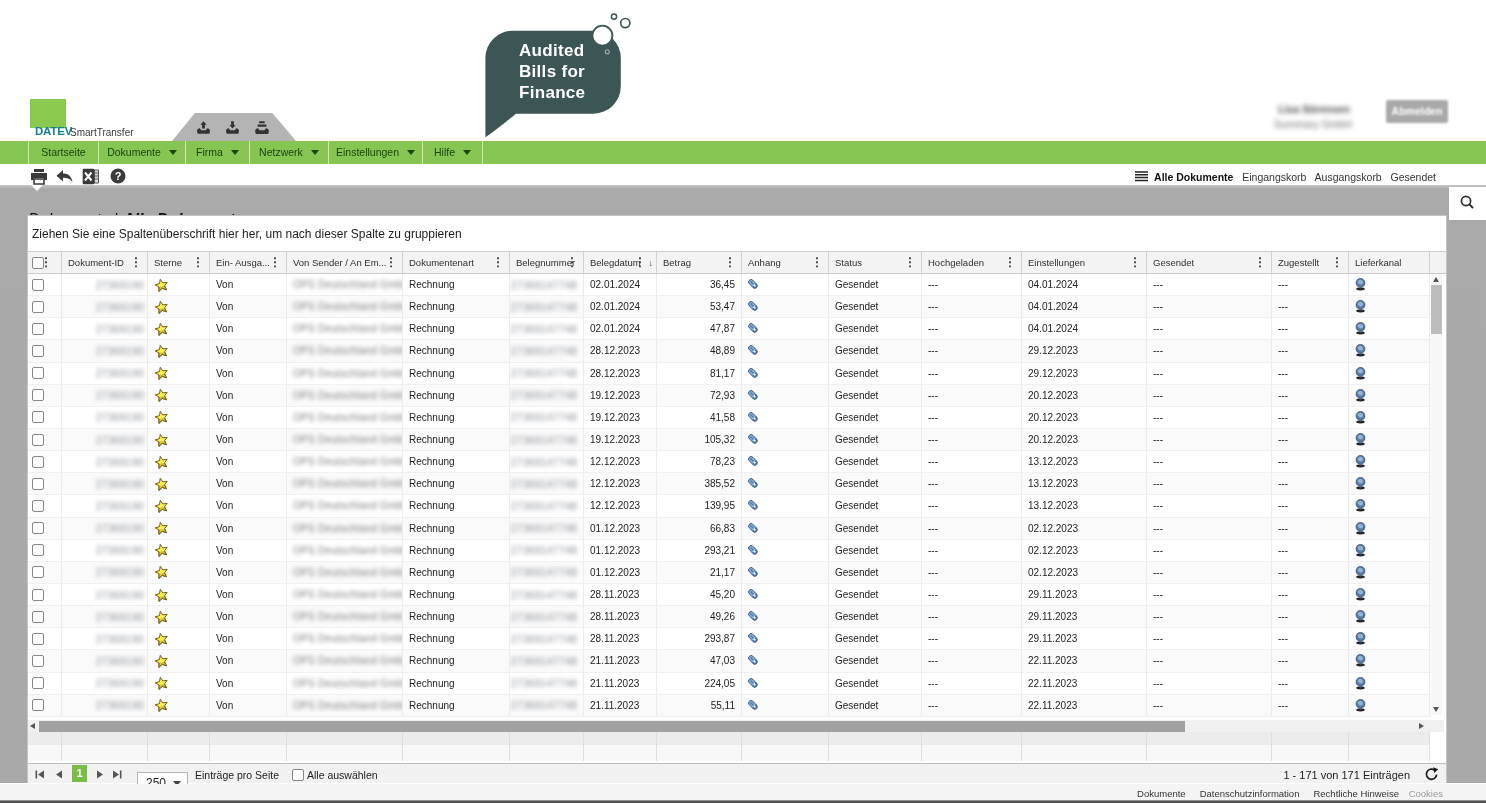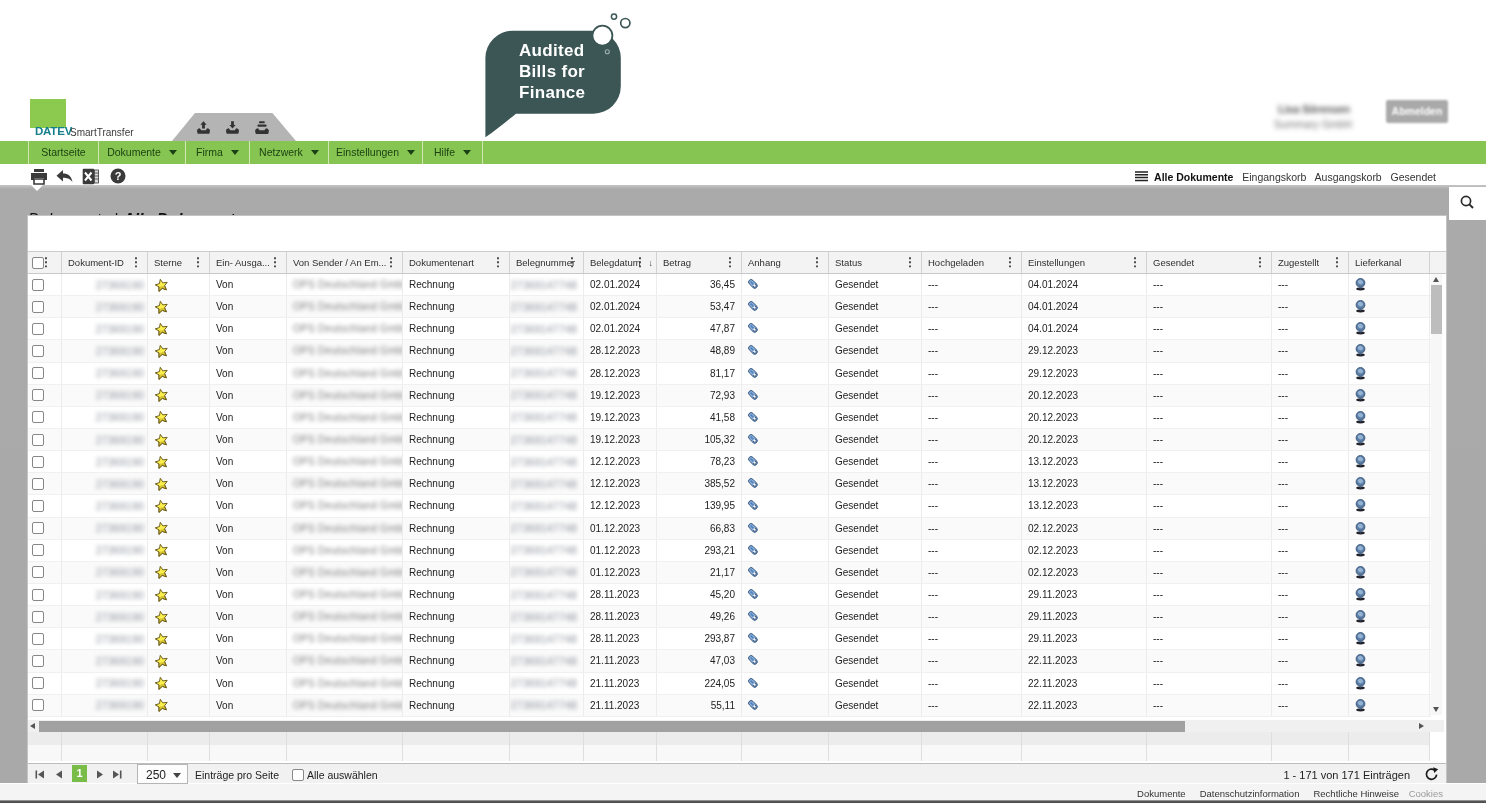--- a/index.html
+++ b/index.html
@@ -72,21 +72,21 @@
 
 #hsb{position:absolute;left:0;top:504px;width:1416px;height:12px;background:#f0f0f0;}
 #hsb .lt{position:absolute;left:2px;top:3px;width:0;height:0;border-top:3.5px solid transparent;border-bottom:3.5px solid transparent;border-right:5px solid #555;}
 #hsb .rt{position:absolute;right:20px;top:3px;width:0;height:0;border-top:3.5px solid transparent;border-bottom:3.5px solid transparent;border-left:5px solid #555;}
 #hsb .th{position:absolute;left:11px;top:0.5px;width:1146px;height:11px;background:#a1a1a1;}
 
 
 #pager{position:absolute;left:0;top:547px;width:1418px;height:20px;background:#f1f1f1;border-top:1px solid #bdbdbd;}
 .pgsvg{position:absolute;top:6px;}
 #pg1{position:absolute;left:44px;top:1px;width:15px;height:17px;background:#7abc48;color:#fff;font-weight:bold;font-size:11px;text-align:center;line-height:17px;}
-#ddl{position:absolute;left:109px;top:0px;width:51px;height:20px;background:#fdfdfd;border:1px solid #b5b5b5;font-size:12px;color:#222;text-align:right;}
+#ddl{position:absolute;left:109px;top:8px;width:51px;height:20px;background:#fdfdfd;border:1px solid #b5b5b5;font-size:12px;color:#222;text-align:right;}
 #ddl .v{position:absolute;left:8px;top:3px;font-size:12px;}
 #ddl .a{position:absolute;right:6px;top:8px;width:0;height:0;border-left:4px solid transparent;border-right:4px solid transparent;border-top:5px solid #444;}
 #eps{position:absolute;left:167px;top:5px;font-size:10.5px;color:#222;}
 #sel{position:absolute;left:264px;top:5px;font-size:10.5px;color:#222;}
 #sel .cb{vertical-align:-2px;margin-right:3px;}
 #cnt{position:absolute;right:36px;top:5px;font-size:11px;color:#222;}
 #refresh{position:absolute;right:7px;top:2px;}
 
 
 #footer{position:absolute;left:0;top:784px;width:1486px;height:16px;background:#f4f4f4;}
@@ -166,20 +166,23 @@
 
 <div id="grayband"></div>
 <div id="notch"></div>
 <div id="crumb">Dokumente | <b>Alle Dokumente</b></div>
 <div id="searchbox"><svg width="37" height="33" viewBox="0 0 37 33">
       <circle cx="17" cy="14" r="4.6" fill="none" stroke="#2b2b2b" stroke-width="1.7"></circle>
       <line x1="20.4" y1="17.4" x2="24" y2="21" stroke="#2b2b2b" stroke-width="2"></line>
     </svg></div>
 
 <div id="content">
+<div id="grouparea">
+      <span>Ziehen Sie eine Spaltenüberschrift hier her, um nach dieser Spalte zu gruppieren</span>
+    </div>
 <div id="tablewrap">
 <div class="thead">
         <div class="hc" style="width:34px">
           <span class="cb" style="margin-left:4px;margin-top:0px"></span>
           <span class="hdots" style="right:9px">⋮</span>
         </div>
         <div class="hc" style="width:86px">
           <span class="hlbl">Dokument-ID</span>
           <span class="hdots">⋮</span>
         </div>

